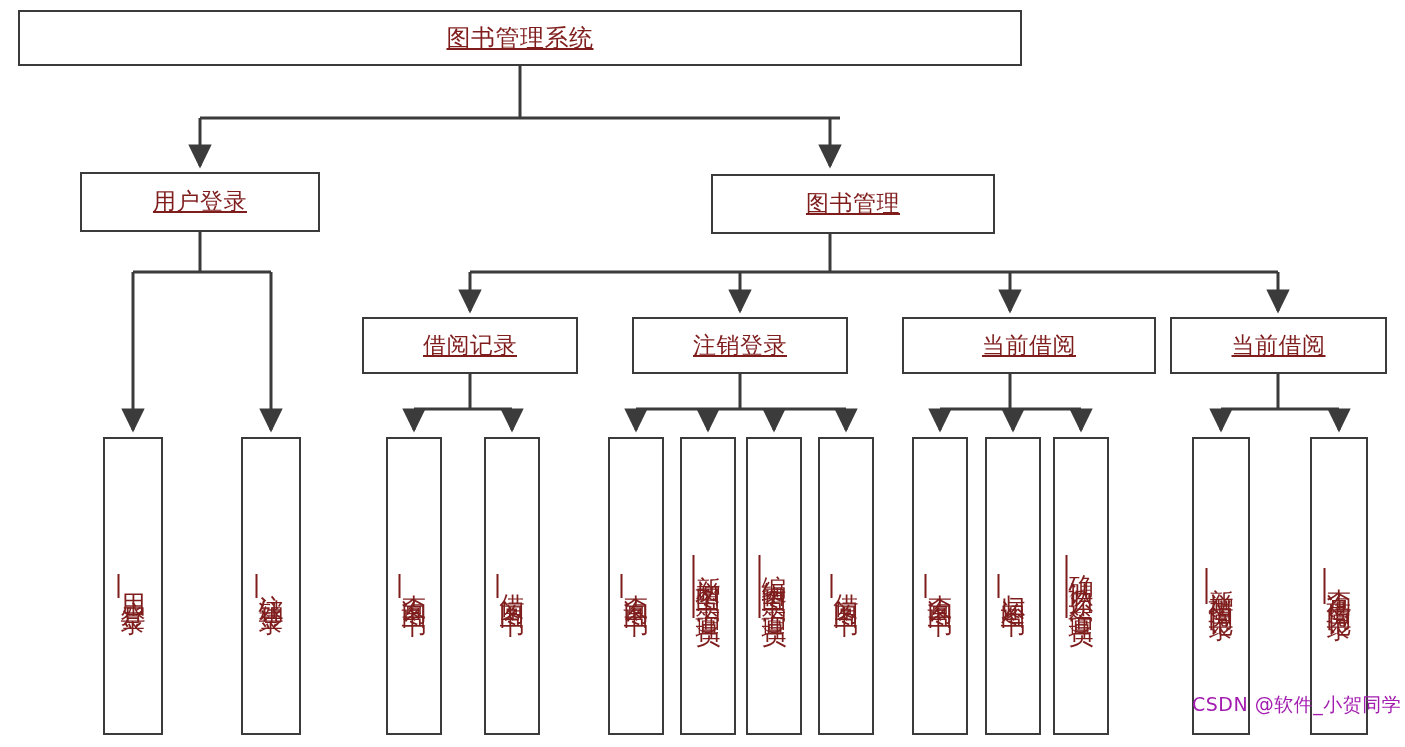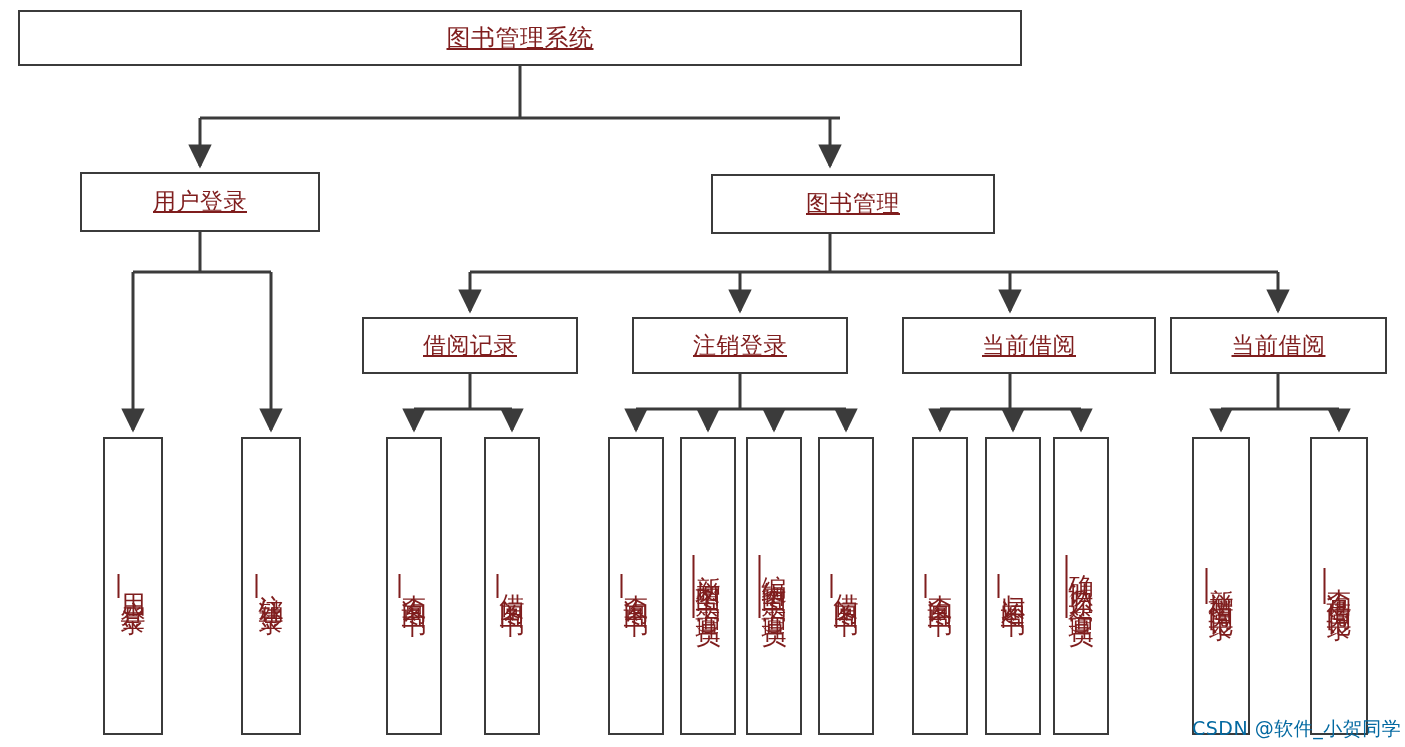--- a/index.html
+++ b/index.html
@@ -187,15 +187,15 @@
   <div class="node v tall" style="left: 1053px; top: 437px; width: 56px; height: 298px;">
     <span class="label">确认归还（管理员）</span>
   </div>
   <div class="node v" style="left: 1192px; top: 437px; width: 58px; height: 298px;">
     <span class="label">新增借阅记录</span>
   </div>
   <div class="node v" style="left: 1310px; top: 437px; width: 58px; height: 298px;">
     <span class="label">查询借阅记录</span>
   </div>
 
-  <div class="watermark" style="left: 1192px; top: 716px; color: #0369a1;">CSDN @软件_小贺同学</div>
+  <div class="watermark" style="left: 1192px; top: 692px; color: #a21caf;">CSDN @软件_小贺同学</div>
 
 </div>
 
 </body></html>

